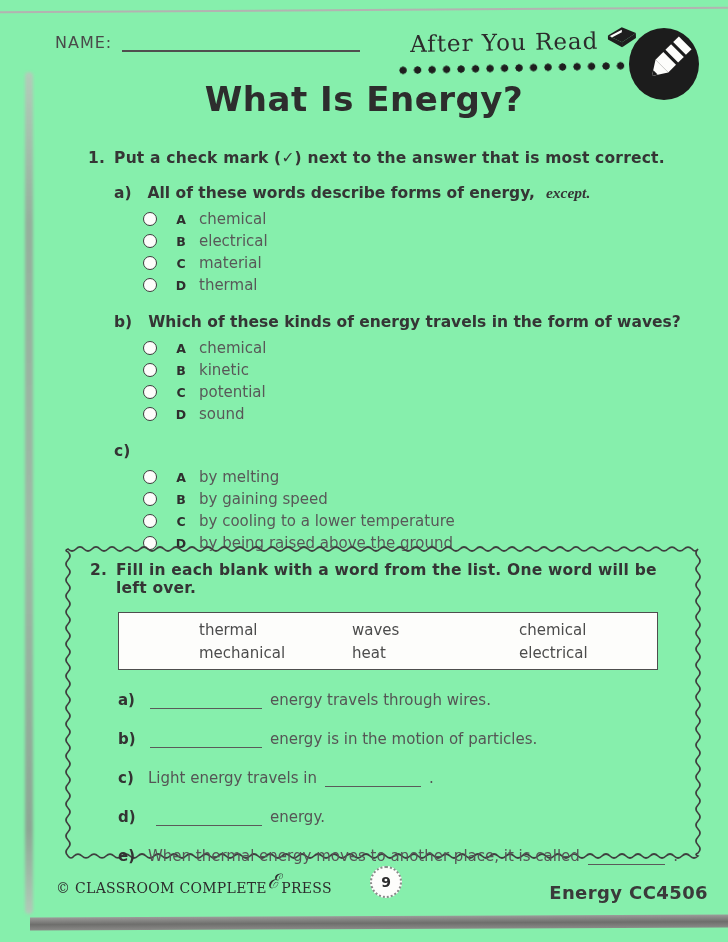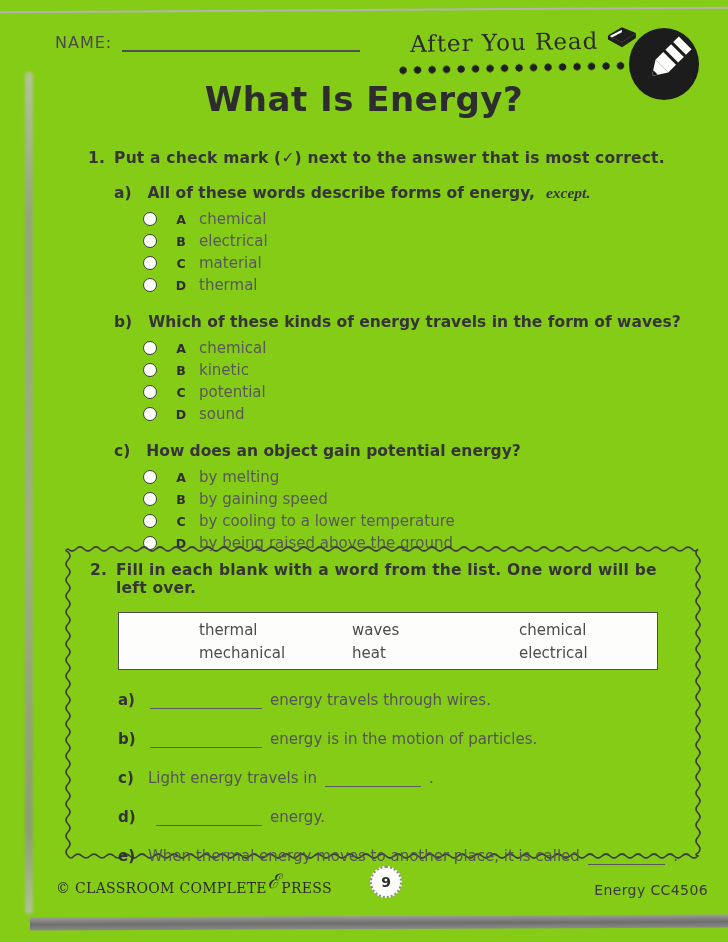--- a/index.html
+++ b/index.html
@@ -4,21 +4,21 @@
 <style>
   * { margin: 0; padding: 0; box-sizing: border-box; }
   html, body { background: #e8e8e6; }
   body { font-family: "DejaVu Sans", "Liberation Sans", sans-serif; }
 
   .page {
     position: relative;
     width: 728px;
     height: 942px;
     margin: 0 auto;
-    background: #84cc16;
+    background: #86efac;
     overflow: hidden;
     color: #3a3a3a;
   }
 
   
   .scan-top-line {
     position: absolute; left: 0; top: 9px; width: 728px; height: 2px;
     background: #b3b3b1; transform: rotate(-0.35deg);
   }
   .scan-left-streak {
@@ -130,21 +130,21 @@
     margin: -6px 1px 0 1px; color: #2d2d2d;
   }
   .page-num-circle {
     position: absolute; left: 370px; top: 866px; width: 32px; height: 32px;
     border: 2px dotted #8a8a8a; border-radius: 50%;
     display: flex; align-items: center; justify-content: center;
     font-size: 14px; font-weight: bold; color: #2d2d2d; background: #fdfdfb;
   }
   .footer-code {
     position: absolute; right: 20px; top: 882px;
-    font-size: 14px; font-weight: normal; color: #3a3a3a; letter-spacing: 0.4px;
+    font-size: 18px; font-weight: bold; color: #3a3a3a; letter-spacing: 0.4px;
   }
 </style>
 </head>
 <body>
 
 <div class="page">
 
   <div class="scan-top-line"></div>
   <div class="scan-left-streak"></div>
   <div class="scan-bottom-band"></div>
@@ -243,21 +243,20 @@
           <span class="radio"></span>
           <span class="opt-key">D</span>
           <span class="opt-text">sound</span>
         </div>
       </div>
     </div>
 
     <div class="part">
       <div class="part-head">
         <span>c)</span>
-        <span>How does an object gain potential energy?</span>
       </div>
       <div class="options">
         <div class="option-row">
           <span class="radio"></span>
           <span class="opt-key">A</span>
           <span class="opt-text">by melting</span>
         </div>
         <div class="option-row">
           <span class="radio"></span>
           <span class="opt-key">B</span>

